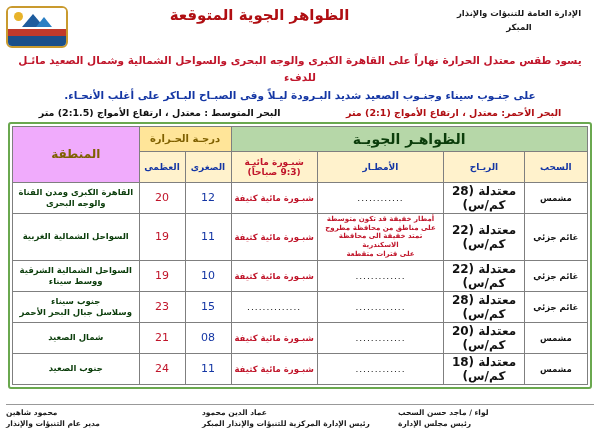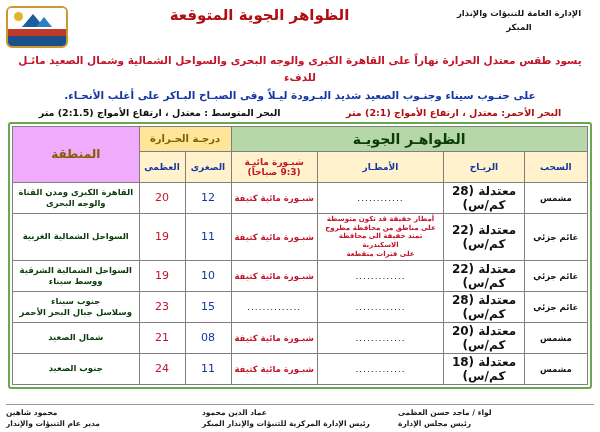--- a/index.html
+++ b/index.html
@@ -282,21 +282,21 @@
           <td class="num min">11</td>
           <td class="num max">24</td>
           <td class="region-cell">جنوب الصعيد</td>
         </tr>
       </tbody>
     </table>
   </div>
 
   <div class="footer">
     <div>
-      <div>لواء / ماجد حسن العظمى</div>
+      <div>لواء / ماجد حسن السحب</div>
       <div>رئيس مجلس الإدارة</div>
     </div>
     <div>
       <div>عماد الدين محمود</div>
       <div>رئيس الإدارة المركزية للتنبؤات والإنذار المبكر</div>
     </div>
     <div>
       <div>محمود شاهين</div>
       <div>مدير عام التنبؤات والإنذار</div>
     </div>

